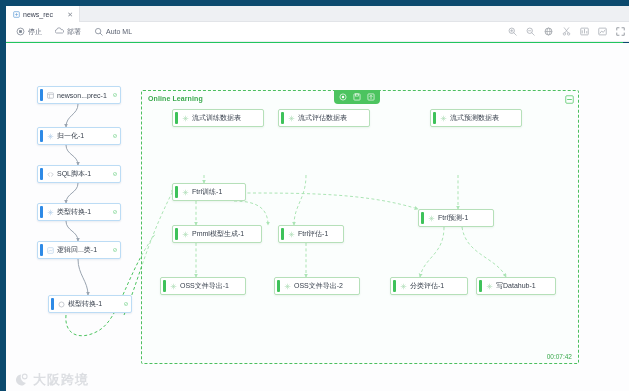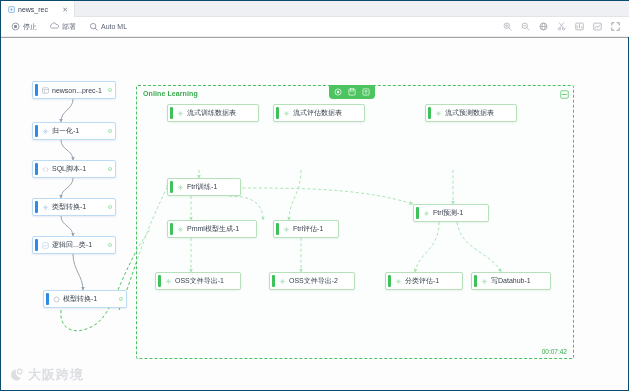--- a/index.html
+++ b/index.html
@@ -5,22 +5,22 @@
   * { box-sizing: border-box; margin: 0; padding: 0; }
   html, body {
     width: 629px; height: 391px;
     font-family: "Liberation Sans", "DejaVu Sans", sans-serif;
     background: #ffffff;
     overflow: hidden;
   }
   #app {
     position: relative;
     width: 629px; height: 391px;
-    background: #a3a3a3;
-    border: 1px solid #0c4a6e;
+    background: #22c55e;
+    border: 6px solid #0c4a6e;
   }
 
   
   .tabbar {
     position: absolute; left: 0; top: 0; width: 629px; height: 16px;
     background: #eef0f3;
     border-bottom: 1px solid #e2e4e8;
     display: flex; align-items: stretch;
   }
   .tab {

